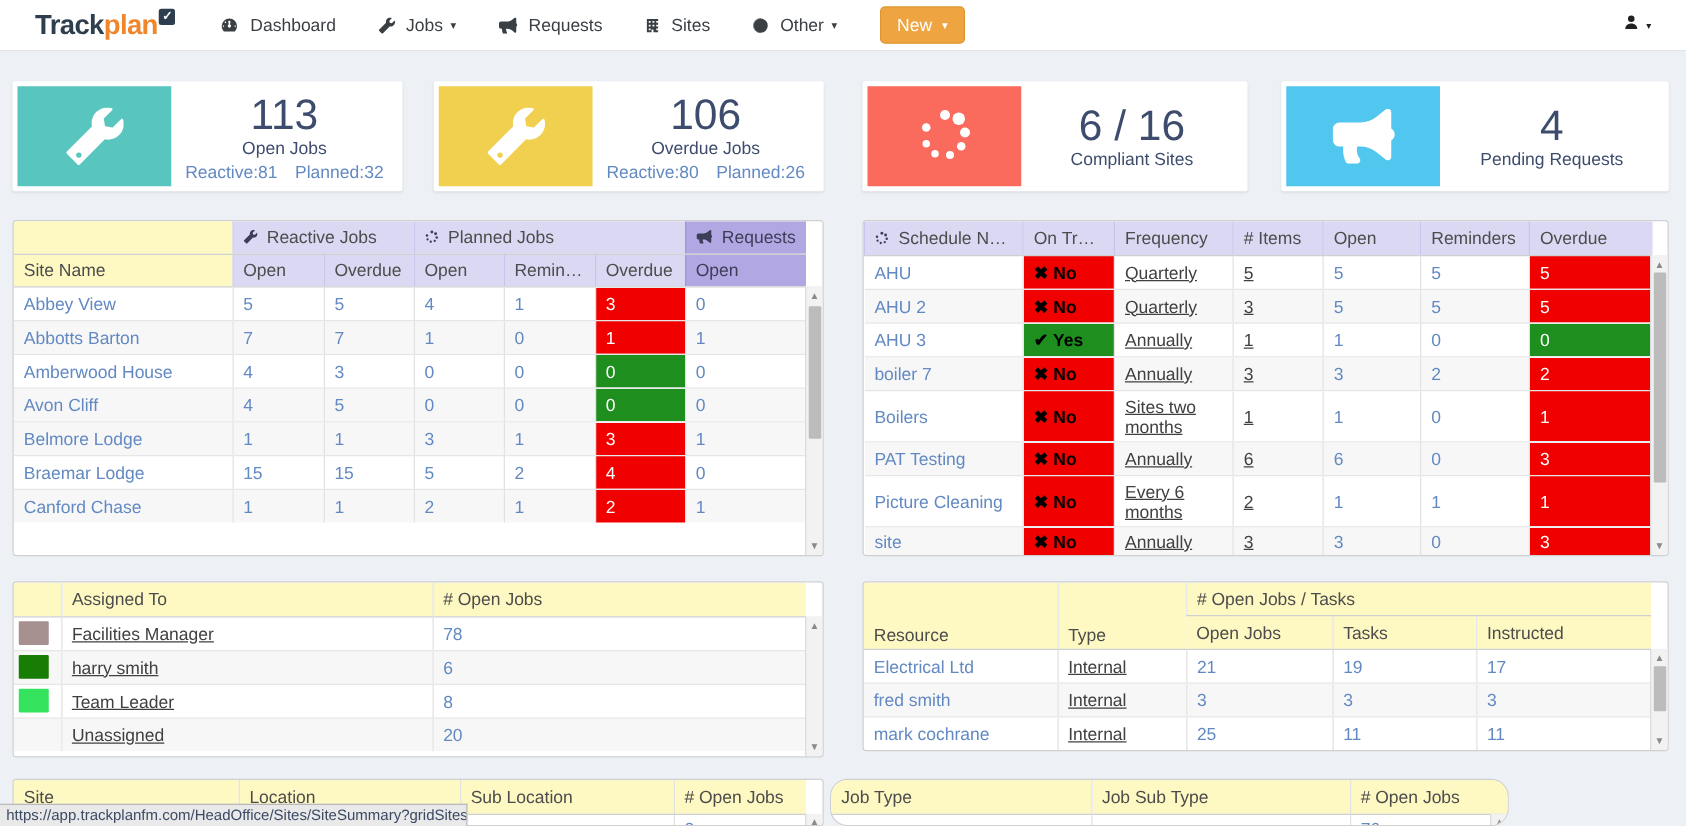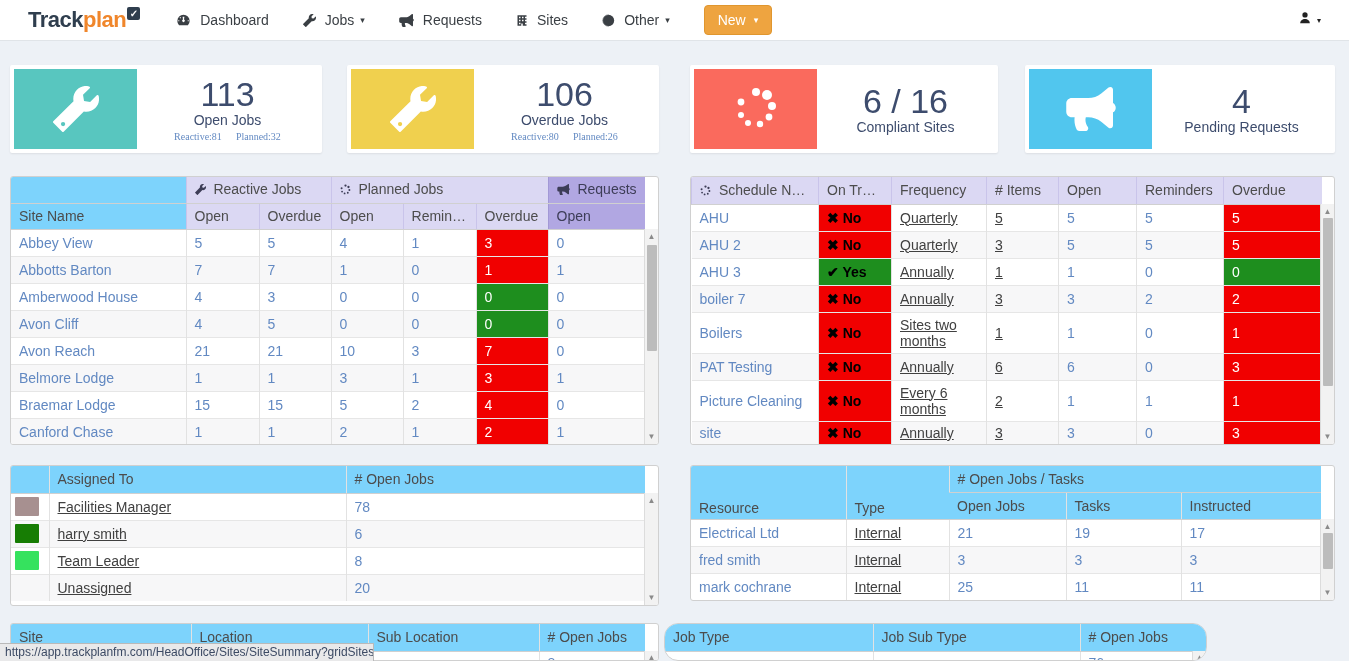--- a/index.html
+++ b/index.html
@@ -24,35 +24,35 @@
   .nav-right { margin-left:auto; display:flex; align-items:center; gap:4px; cursor:pointer; }
   .nav-right .nav-caret { font-size:8px; color:#222; }
 
   
   .card { position:absolute; top:65px; height:88px; background:#fff; border-radius:2px;
           box-shadow:0 1px 2px rgba(0,0,0,0.08); display:flex; padding:4px; }
   .card-icon { width:123px; display:flex; align-items:center; justify-content:center; }
   .card-body { flex:1; display:flex; flex-direction:column; align-items:center; justify-content:center; }
   .card-value { font-size:34px; color:#3d4c6d; line-height:36px; }
   .card-label { font-size:14px; color:#3d4c6d; }
-  .card-sub { font-size:10px; color:#6289c2; margin-top:3px; display:flex; gap:14px;font-family:Liberation Serif, serif; }
+  .card-sub { font-size:14px; color:#6289c2; margin-top:3px; display:flex; gap:14px; }
   .bg-teal { background:#58c6bf; } .bg-yellow { background:#f0d04e; }
   .bg-red { background:#fa6a5d; } .bg-blue { background:#51c6ee; }
 
   
   .grid { position:absolute; background:#fff; border:1px solid #d0d0d0; border-radius:3px; overflow:hidden; }
   table { border-collapse:collapse; table-layout:fixed; }
   th, td { font-size:14px; font-weight:normal; text-align:left; padding:3px 8px;
            border-left:1px solid #e2e2e2; border-top:1px solid #e6e6e6;
            overflow:hidden; white-space:nowrap; text-overflow:ellipsis; }
   th:first-child, td:first-child { border-left:none; }
   tr { height:27px; }
   tr.tall { height:41px; }
   tr.clip { height:20px; }
-  thead th { background:#7dd3fc; color:#4c4c4c; border-top:none; border-bottom:1px solid #d0d0d0; }
+  thead th { background:#fef9c3; color:#4c4c4c; border-top:none; border-bottom:1px solid #d0d0d0; }
   th.lav { background:#dbd8f3; border-left:1px solid #c9c4ea; }
   th.lav-dark { background:#b1a7e2; border-left:1px solid #a298d6; color:#3d3d57; }
   tr.alt td { background:#f7f7f8; }
   a.lnk { color:#6289c2; text-decoration:none; cursor:pointer; }
   td.dark { color:#404040;text-decoration:underline; }
   td.c-red { background:#f10000 !important; color:#fff; }
   td.c-green { background:#1e8e1e !important; color:#fff; }
   td.track { font-weight:bold; color:#000000; }
   td.wrap { white-space:normal; line-height:16px; }
   .hicon { display:inline-block; vertical-align:-1px; margin-right:4px; }
@@ -279,29 +279,20 @@
       </tr>
       <tr class="alt">
         <td><a class="lnk">Avon Cliff</a></td>
         <td><a class="lnk">4</a></td>
         <td><a class="lnk">5</a></td>
         <td><a class="lnk">0</a></td>
         <td><a class="lnk">0</a></td>
         <td class="c-green">0</td>
         <td><a class="lnk">0</a></td>
       </tr>
-      <tr>
-        <td><a class="lnk">Avon Reach</a></td>
-        <td><a class="lnk">21</a></td>
-        <td><a class="lnk">21</a></td>
-        <td><a class="lnk">10</a></td>
-        <td><a class="lnk">3</a></td>
-        <td class="c-red">7</td>
-        <td><a class="lnk">0</a></td>
-      </tr>
       <tr class="alt">
         <td><a class="lnk">Belmore Lodge</a></td>
         <td><a class="lnk">1</a></td>
         <td><a class="lnk">1</a></td>
         <td><a class="lnk">3</a></td>
         <td><a class="lnk">1</a></td>
         <td class="c-red">3</td>
         <td><a class="lnk">1</a></td>
       </tr>
       <tr>

